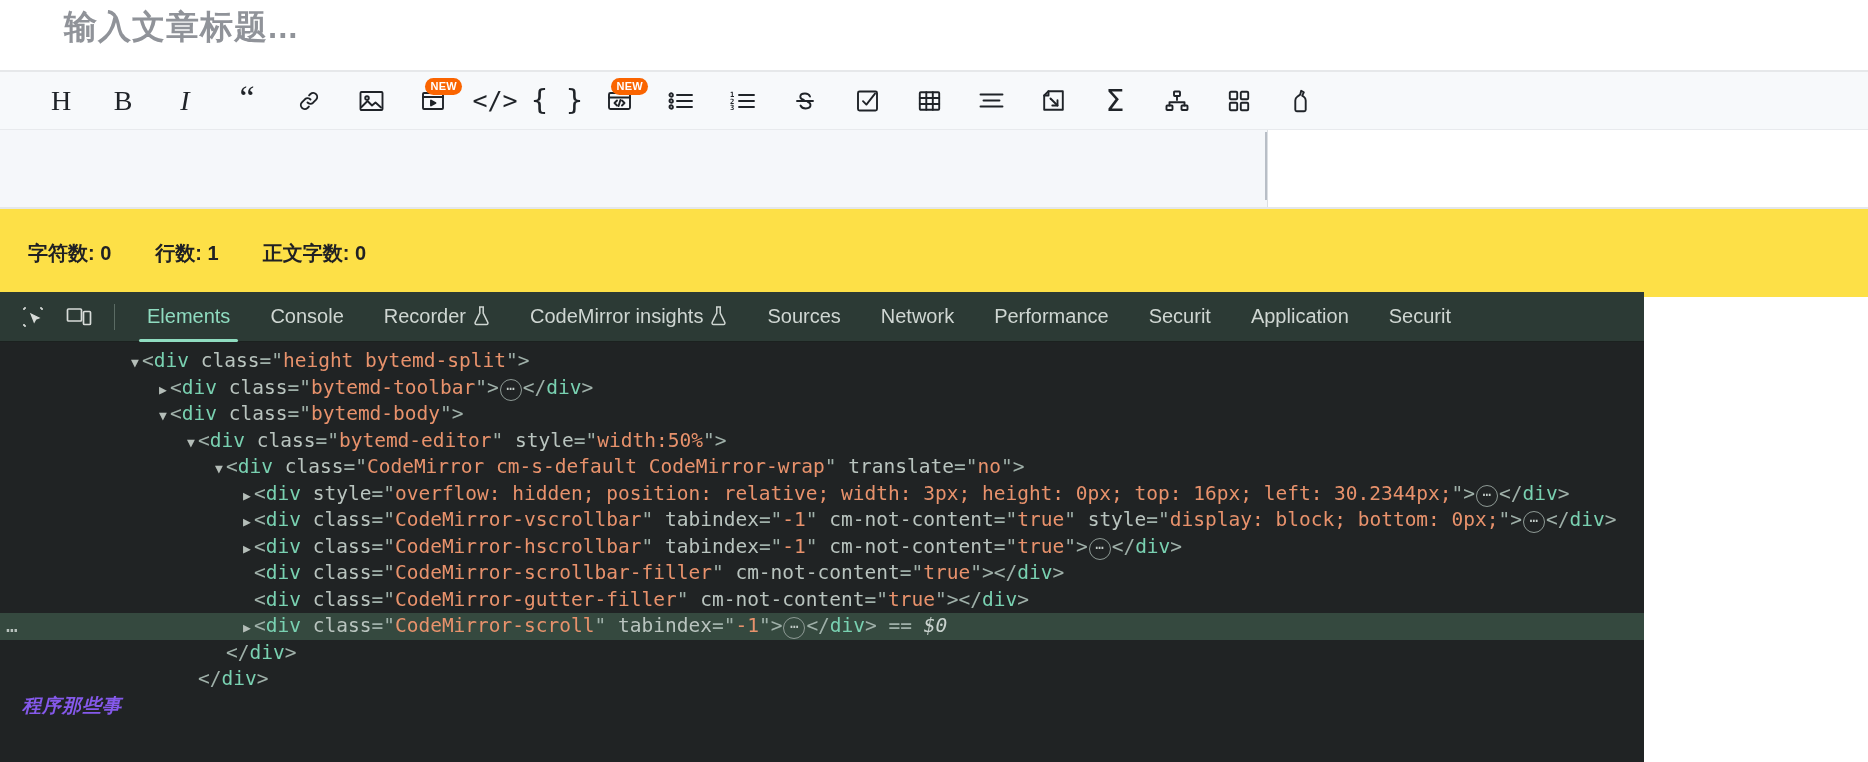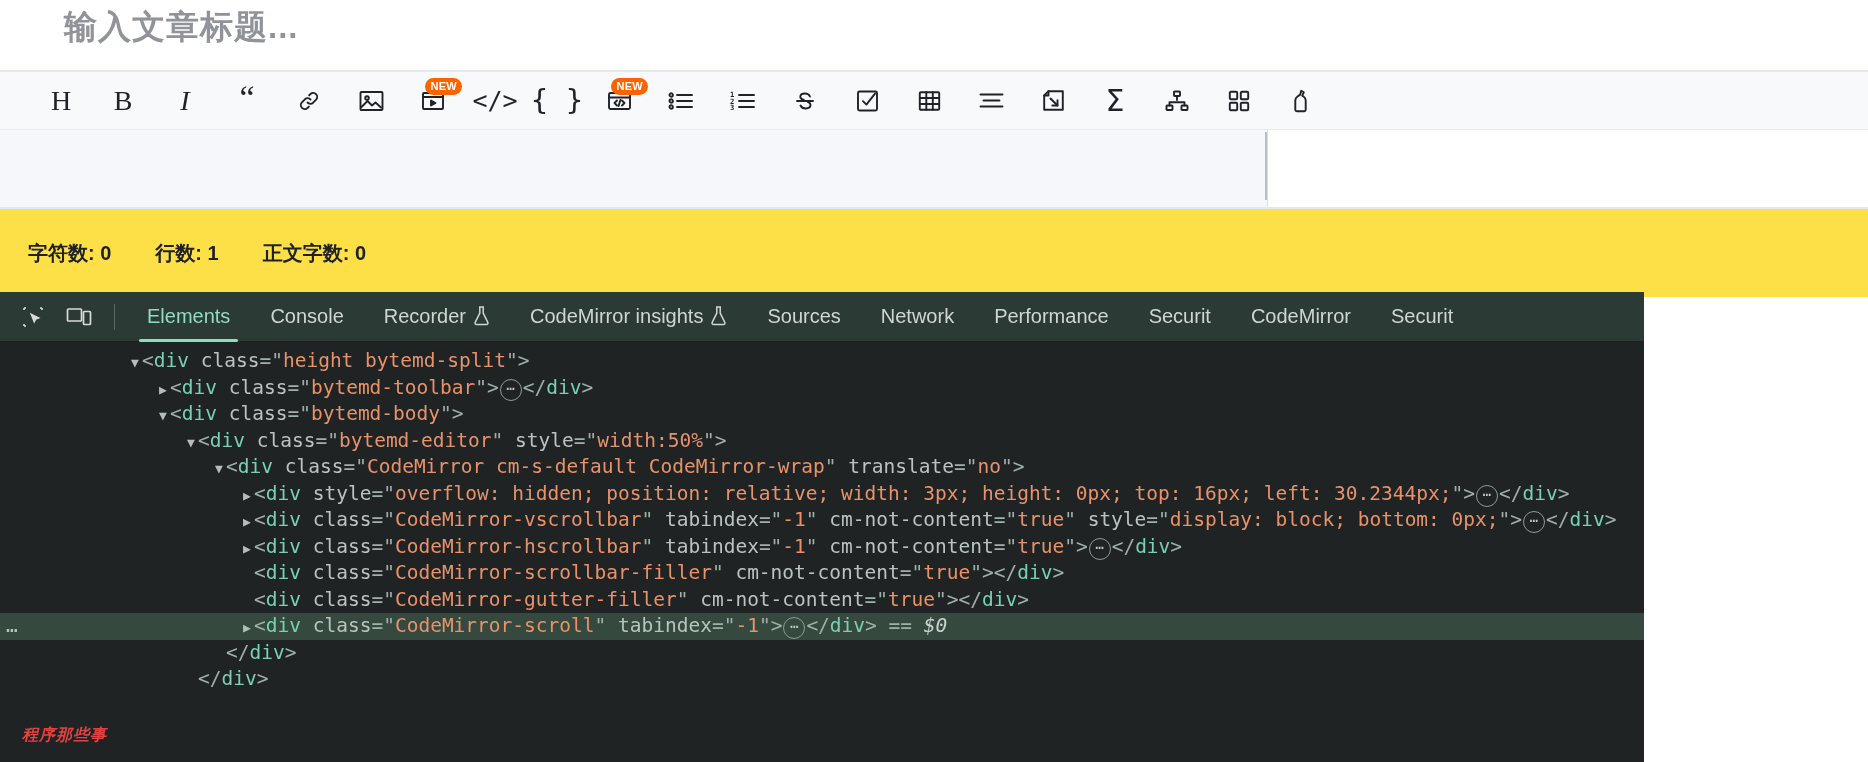--- a/index.html
+++ b/index.html
@@ -258,23 +258,23 @@
     color: #c3ccc8;
     font-size: 14px;
     line-height: 17px;
     text-align: center;
     vertical-align: 1px;
     margin: 0 1px;
   }
   .watermark {
     position: absolute;
     left: 22px;
-    bottom: 16px;
-    color: #ef4444;
-    font-size: 16px;
+    bottom: 43px;
+    color: #8b5cf6;
+    font-size: 19px;
     font-family: "Liberation Serif", serif;
     font-style: italic;
     font-weight: bold;
     letter-spacing: 1px;
     opacity: 0.95;
   }
 </style>
 </head>
 <body>
 
@@ -494,21 +494,21 @@
           <div class="dt-tab">
             <span>Network</span>
           </div>
           <div class="dt-tab">
             <span>Performance</span>
           </div>
           <div class="dt-tab">
             <span>Securit</span>
           </div>
           <div class="dt-tab">
-            <span>CodeMirror</span>
+            <span>Application</span>
           </div>
           <div class="dt-tab">
             <span>Securit</span>
           </div>
         </div>
     </div>
 
     <div class="dt-tree" id="tree">
         <div class="node"><span style="margin-left: 118px;"><span class="arrow">▼</span><span class="punct">&lt;</span><span class="tag">div</span> <span class="attr">class</span><span class="punct">="</span><span class="val">height bytemd-split</span><span class="punct">"&gt;</span></span></div>
         <div class="node"><span style="margin-left: 146px;"><span class="arrow">▶</span><span class="punct">&lt;</span><span class="tag">div</span> <span class="attr">class</span><span class="punct">="</span><span class="val">bytemd-toolbar</span><span class="punct">"&gt;</span><span class="ellipsis-pill">⋯</span><span class="punct">&lt;/</span><span class="tag">div</span><span class="punct">&gt;</span></span></div>

